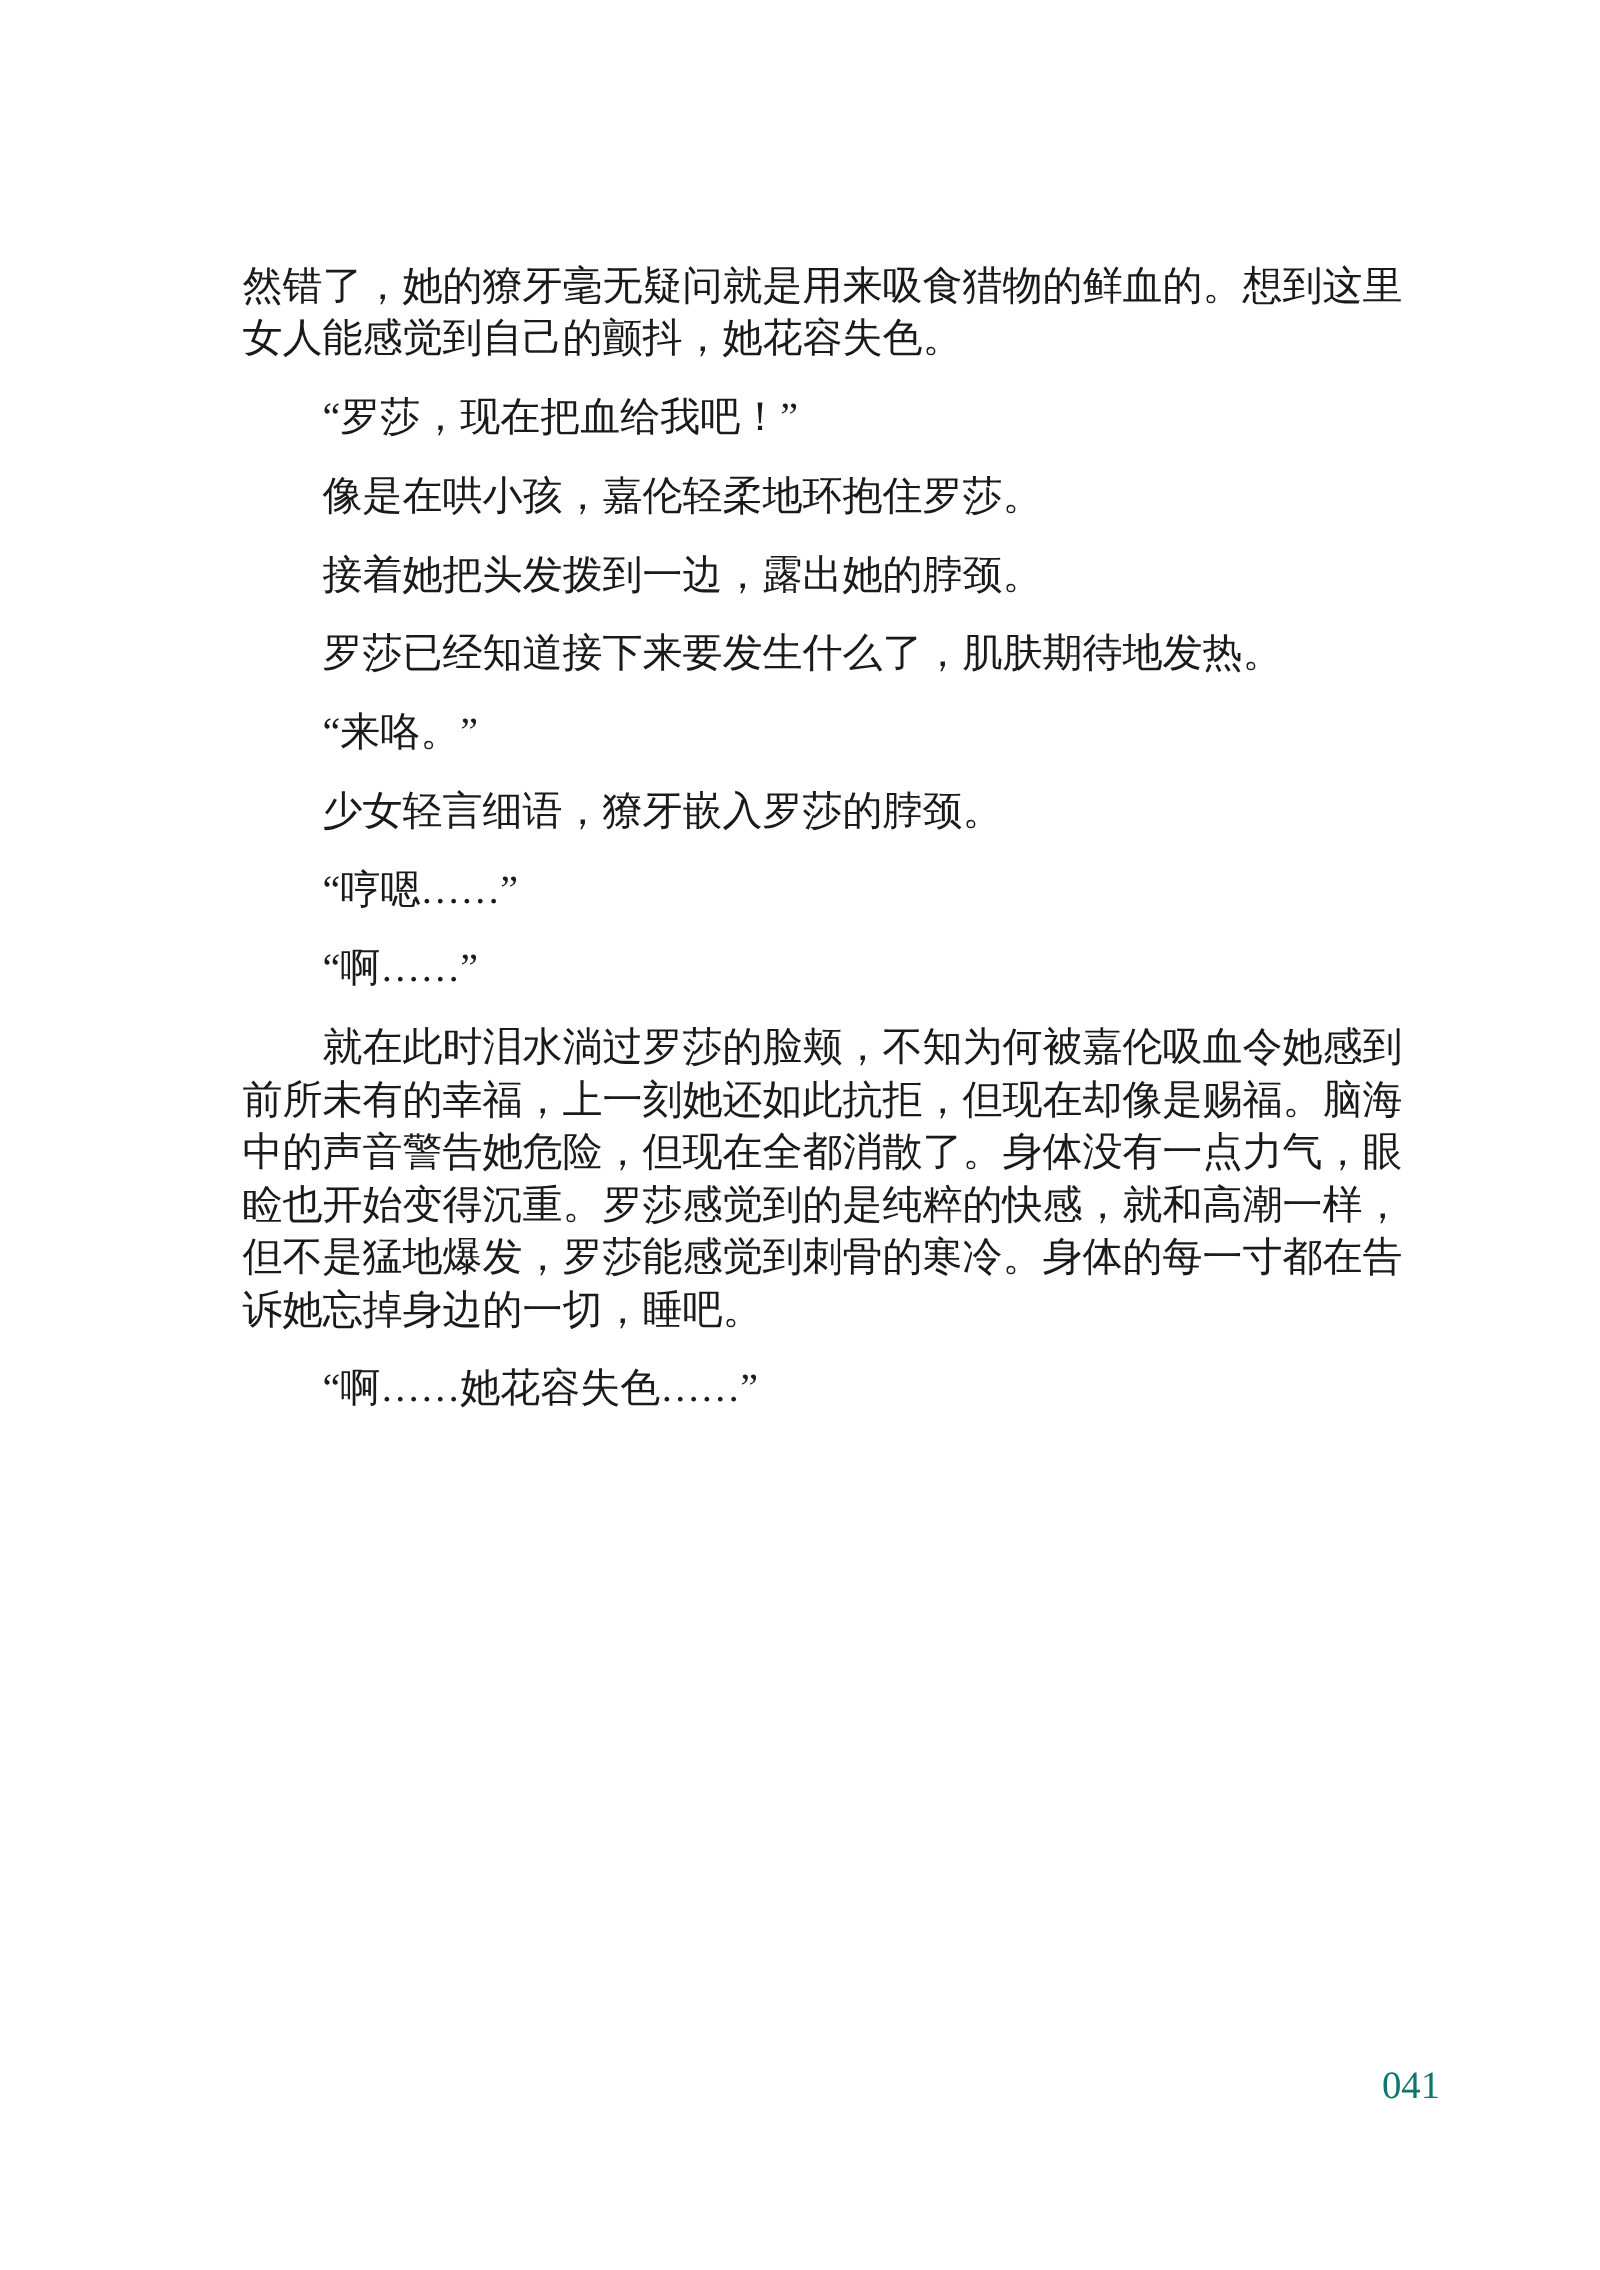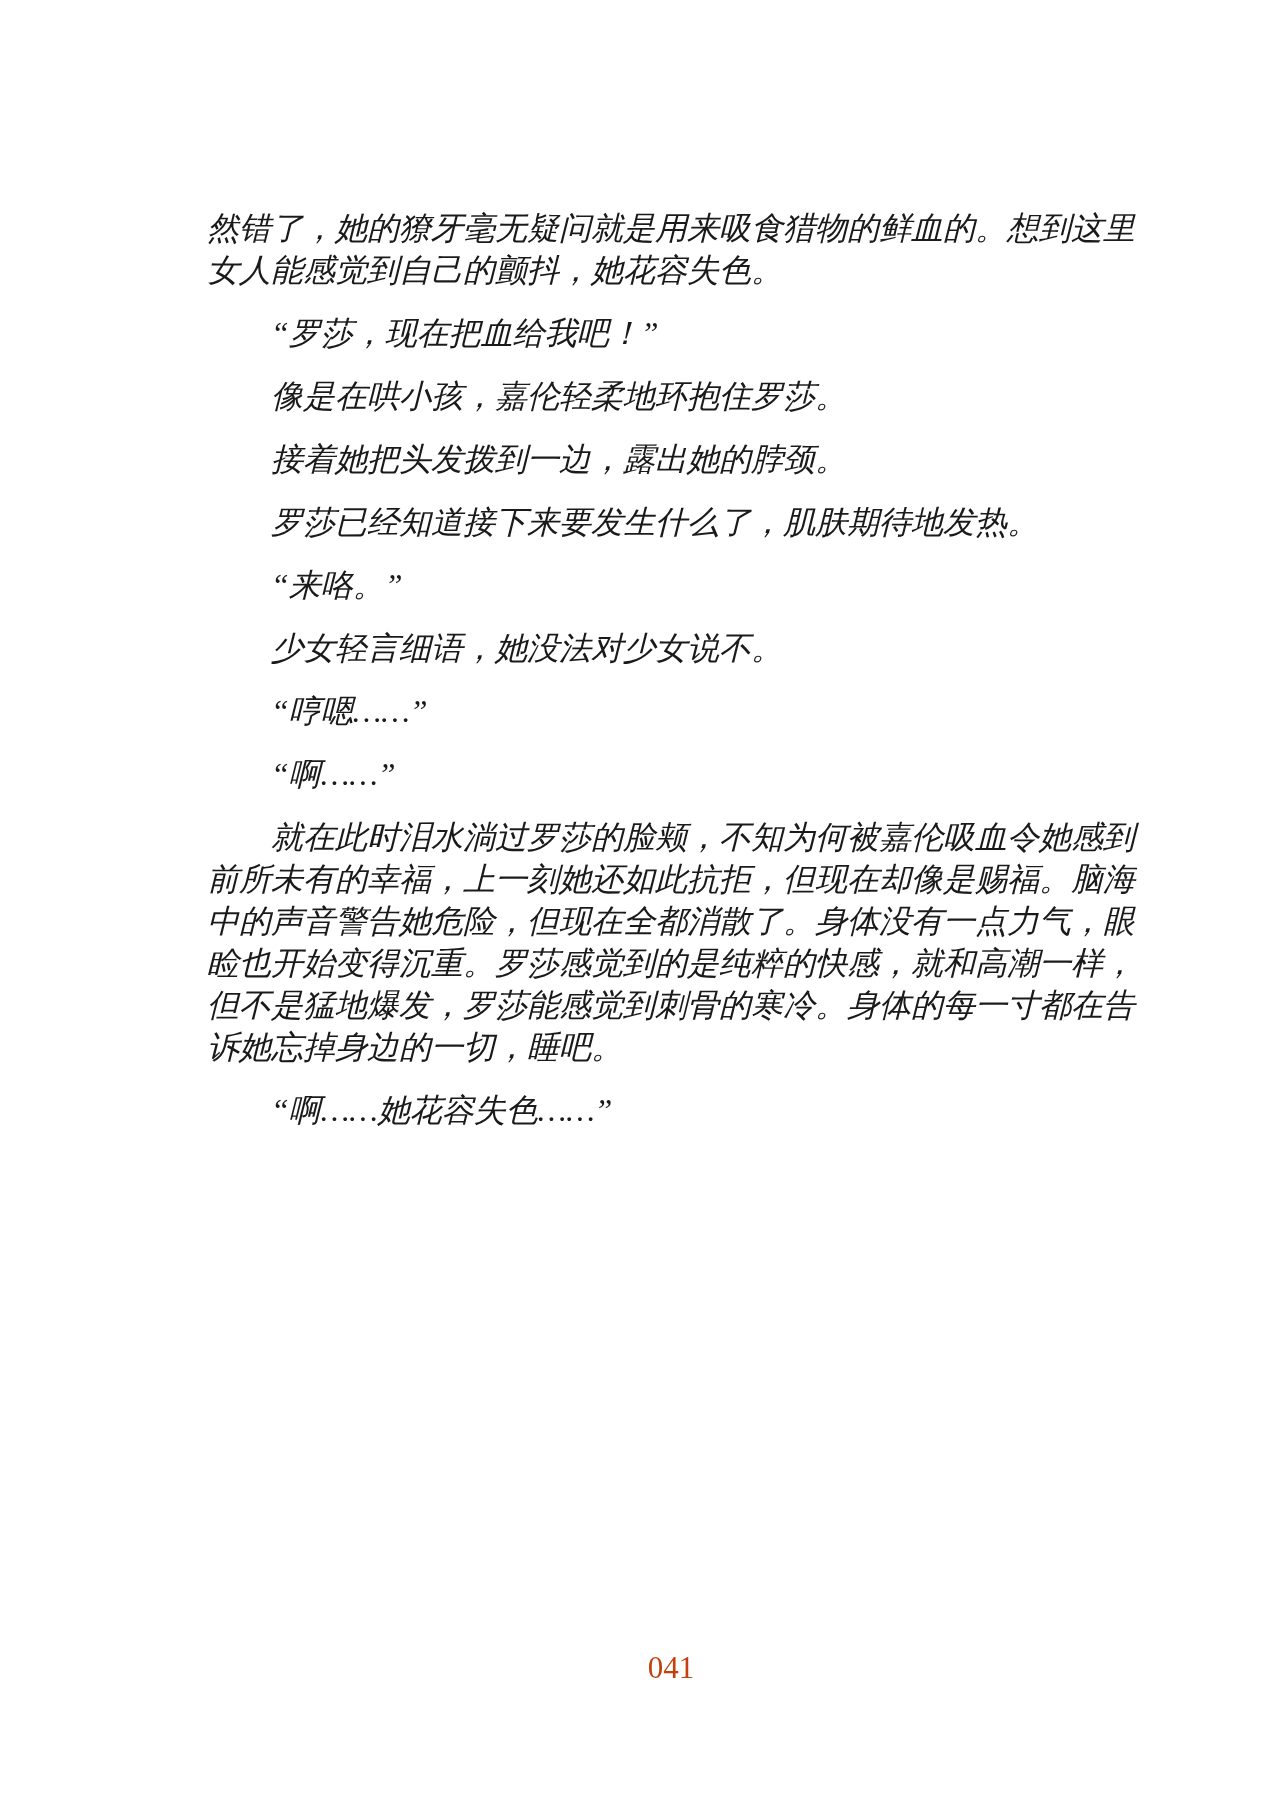--- a/index.html
+++ b/index.html
@@ -14,63 +14,62 @@
     overflow: hidden;
     font-family: "Liberation Serif", "DejaVu Serif", serif;
   }
   .page {
     position: absolute;
     inset: 0;
     background: #ffffff;
   }
   .text-block {
     position: absolute;
-    left: 207px;
+    left: 194px;
     top: 207px;
     width: 928px;
     font-size: 32px;
     line-height: 42px;
     color: #1a1a1a;
     text-align: justify;
     letter-spacing: 0;
-    font-style: italic;
   }
   .text-block p {
     margin: 0 0 21px 0;
     text-indent: 2em;
     word-break: normal;
     overflow-wrap: break-word;
   }
   .text-block p.no-indent {
     text-indent: 0;
   }
   .page-number {
     position: absolute;
     top: 1650px;
-    left: 207px;
+    left: 224px;
     width: 928px;
-    text-align: center;
+    text-align: right;
     font-size: 31px;
     line-height: 36px;
-    color: #c2410c;
+    color: #0f766e;
   }
 </style>
 </head>
 <body>
 
 <div class="page">
 
   <div class="text-block">
     <p class="no-indent">然错了，她的獠牙毫无疑问就是用来吸食猎物的鲜血的。想到这里女人能感觉到自己的颤抖，她花容失色。</p>
     <p>“罗莎，现在把血给我吧！”</p>
     <p>像是在哄小孩，嘉伦轻柔地环抱住罗莎。</p>
     <p>接着她把头发拨到一边，露出她的脖颈。</p>
     <p>罗莎已经知道接下来要发生什么了，肌肤期待地发热。</p>
     <p>“来咯。”</p>
-    <p>少女轻言细语，她没法对少女说不。</p>
+    <p>少女轻言细语，獠牙嵌入罗莎的脖颈。</p>
     <p>“哼嗯……”</p>
     <p>“啊……”</p>
     <p>就在此时泪水淌过罗莎的脸颊，不知为何被嘉伦吸血令她感到前所未有的幸福，上一刻她还如此抗拒，但现在却像是赐福。脑海中的声音警告她危险，但现在全都消散了。身体没有一点力气，眼睑也开始变得沉重。罗莎感觉到的是纯粹的快感，就和高潮一样，但不是猛地爆发，罗莎能感觉到刺骨的寒冷。身体的每一寸都在告诉她忘掉身边的一切，睡吧。</p>
     <p>“啊……她花容失色……”</p>
   </div>
 
   <div class="page-number">041</div>
 
 </div>
 

